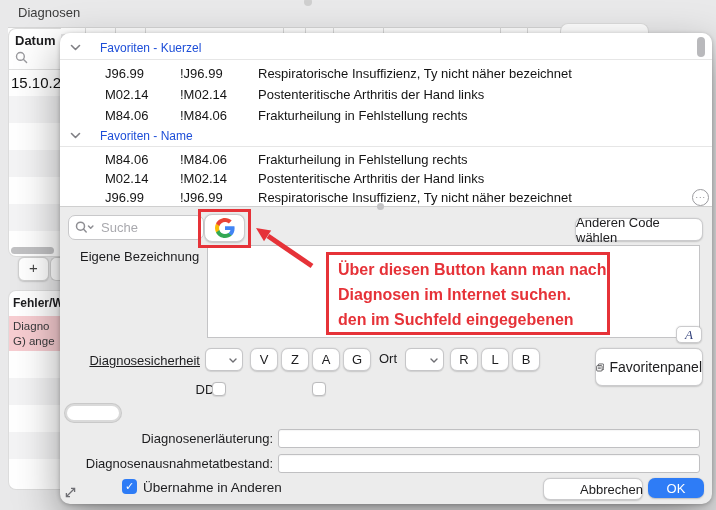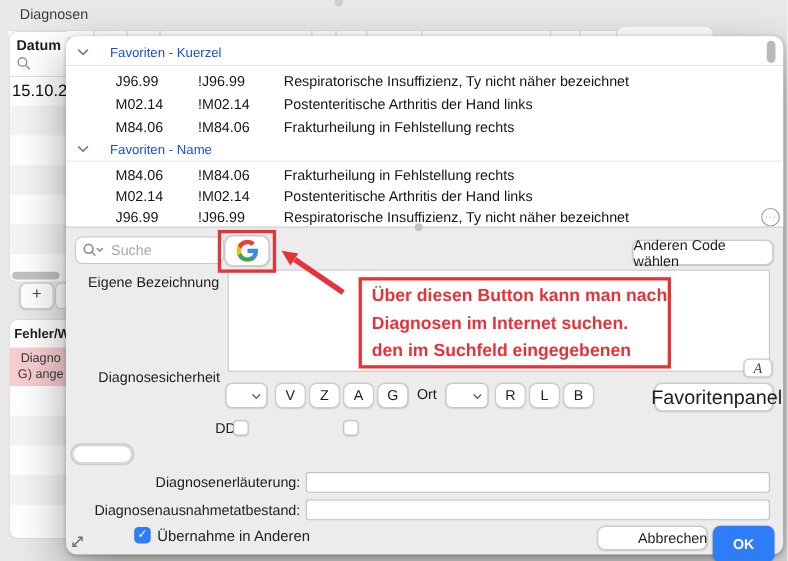--- a/index.html
+++ b/index.html
@@ -9,21 +9,21 @@
     font-family:"Liberation Sans","DejaVu Sans",sans-serif;
     -webkit-font-smoothing:antialiased;
   }
   .abs{position:absolute;}
   
   .bg-title{left:18px;top:5px;font-size:13px;color:#3c3c3c;}
   .bg-strip{left:8px;top:27px;width:610px;height:6px;background:#fff;border-top:1px solid #d6d6d6;}
   .tick{top:27px;width:1px;height:6px;background:#d9d9d9;}
   .bg-sliver{left:560px;top:23px;width:87px;height:11px;background:#fff;border:1px solid #ddd;border-bottom:none;border-radius:8px 8px 0 0;}
   .drag-dot{left:304px;top:-2px;width:8px;height:8px;border-radius:50%;background:#cfcfcf;}
-  .panel{background:#fff;border:1px solid #dcdcdc;border-right:none;border-radius:8px 0 0 8px;overflow:hidden;text-align:center;}
+  .panel{background:#fff;border:1px solid #dcdcdc;border-right:none;border-radius:8px 0 0 8px;overflow:hidden;}
   .lt{left:8px;top:28px;width:52px;height:227px;}
   .lt-col{position:absolute;left:6px;top:4px;font-size:13px;font-weight:bold;color:#1d1d1f;}
   .lt-q{position:absolute;left:6px;top:22px;}
   .lt-line{position:absolute;left:0;top:40px;width:52px;height:1px;background:#e0e0e0;}
   .lt-date{position:absolute;left:2px;top:41px;width:58px;height:26px;font-size:15px;color:#111;line-height:26px;white-space:nowrap;}
   .stripe{position:absolute;left:0;width:52px;height:27px;}
   .g1{background:#f4f4f5;}
   .hthumb{position:absolute;left:2px;top:218px;width:43px;height:7px;border-radius:4px;background:#c1c1c3;}
   .plus-btn{left:18px;top:257px;width:29px;height:22px;background:#fff;border:1px solid #cfcfcf;border-radius:6px;
     box-shadow:0 .5px 1.5px rgba(0,0,0,.15);font-size:15px;color:#444;text-align:center;line-height:20px;}
@@ -64,35 +64,35 @@
   .eigene-lbl{left:20px;top:216px;width:118px;}
   .bigta{left:147px;top:212px;width:493px;height:93px;background:#fff;border:1px solid #c4c4c6;box-sizing:border-box;}
   .ann-box{left:238px;top:219px;width:284px;height:83px;border:3px solid #e63238;box-sizing:border-box;
     padding:2px 9px;color:#e63238;font-weight:bold;font-size:16px;line-height:25px;white-space:nowrap;background:rgba(255,255,255,.0);}
   .a-btn{left:616px;top:293px;width:26px;height:17px;border-radius:5px;font-family:"Liberation Serif","DejaVu Serif",serif;
     font-style:italic;font-size:13px;color:#33427c;}
   .sel{background:#fff;border:1px solid #c6c6c8;border-radius:6px;box-shadow:0 .5px 1px rgba(0,0,0,.12);box-sizing:border-box;}
   .sel .chev2{position:absolute;right:5px;top:9px;}
   .sq{width:28px;height:23px;}
   .ddl{height:23px;}
-  .sich-lbl{left:0;top:302px;width:140px;}
+  .sich-lbl{left:0;top:320px;width:140px;text-decoration:underline;}
   .ort-lbl{left:319px;top:318px;width:24px;}
   .ddi-lbl{left:17px;top:349px;width:141px;}
   .cbox{width:14px;height:14px;background:#fff;border:1px solid #bcbcbe;border-radius:4px;box-shadow:0 .5px 1px rgba(0,0,0,.1);box-sizing:border-box;}
   .anam-lbl{left:271px;top:349px;}
   .pill{left:5px;top:371px;width:56px;height:18px;background:#fff;border:2px solid #dadada;border-radius:9px;box-shadow:0 0 0 1px #c9c9c9;box-sizing:border-box;}
   .fld{background:#fff;border:1px solid #c0c0c2;border-radius:3px;box-shadow:inset 0 1px 1px rgba(0,0,0,.04);box-sizing:border-box;height:19px;}
   .fld input{width:100%;height:100%;border:none;background:transparent;outline:none;font-family:inherit;font-size:12.5px;padding:0 4px;box-sizing:border-box;}
   .erl-lbl{left:0;top:398px;width:213px;}
   .aus-lbl{left:0;top:423px;width:213px;}
   .chk-on{left:62px;top:446px;width:15px;height:15px;border-radius:4px;background:#2e7cf6;color:#fff;font-size:11px;font-weight:bold;
     text-align:center;line-height:15px;}
   .ueb-lbl{left:83px;top:447px;font-size:13.5px;}
   .cancel{left:483px;top:445px;width:100px;height:22px;border-radius:7px;padding-left:37px;}
-  .okb{left:588px;top:445px;width:56px;height:33px;border-radius:7px;background:#2e7cf6;color:#fff;font-weight:bold;
+  .okb{left:588px;top:445px;width:56px;height:20px;border-radius:7px;background:#2e7cf6;color:#fff;font-weight:normal;
     font-size:13px;display:flex;align-items:center;justify-content:center;box-shadow:0 .5px 1.5px rgba(0,0,0,.2);text-align:right;}
   .rsz{left:3px;top:452px;width:15px;height:15px;}
   .overlay{left:0;top:0;width:716px;height:510px;pointer-events:none;z-index:40;}
   .fav-ic{margin-right:5px;}
 </style>
 </head>
 <body>
 
 <div class="screen">
 
@@ -237,21 +237,21 @@
     <div class="pp mac-btn sq" style="left:283px;top:315px;">G</div>
     <div class="pp lbl ort-lbl">Ort</div>
     <div class="pp sel ddl" style="left:345px;top:315px;width:39px;">
       <svg class="chev2" width="8" height="5" viewBox="0 0 8 5">
           <polyline points="1,1 4,4 7,1" fill="none" stroke="#6e6e73" stroke-width="1.4" stroke-linecap="round" stroke-linejoin="round"></polyline>
         </svg>
     </div>
     <div class="pp mac-btn sq" style="left:390px;top:315px;">R</div>
     <div class="pp mac-btn sq" style="left:421px;top:315px;">L</div>
     <div class="pp mac-btn sq" style="left:452px;top:315px;">B</div>
-    <div class="pp mac-btn" style="left:535px;top:315px;width:108px;height:26px;font-size:18px;">
+    <div class="pp mac-btn" style="left:535px;top:315px;width:108px;height:38px;font-size:14px;">
       <svg class="fav-ic" width="13" height="13" viewBox="0 0 13 13">
         <rect x="3.5" y="1" width="8.5" height="9" rx="1.5" fill="none" stroke="#3c3c3e" stroke-width="1.2"></rect>
         <rect x="1" y="3.5" width="8.5" height="8.5" rx="1.5" fill="#fff" stroke="#3c3c3e" stroke-width="1.2"></rect>
         <line x1="3" y1="6" x2="7.5" y2="6" stroke="#3c3c3e" stroke-width="1"></line>
         <line x1="3" y1="8.2" x2="7.5" y2="8.2" stroke="#3c3c3e" stroke-width="1"></line>
       </svg>
       <span>Favoritenpanel</span>
     </div>
 
     <div class="pp lbl r-lbl ddi-lbl">DDI</div>

